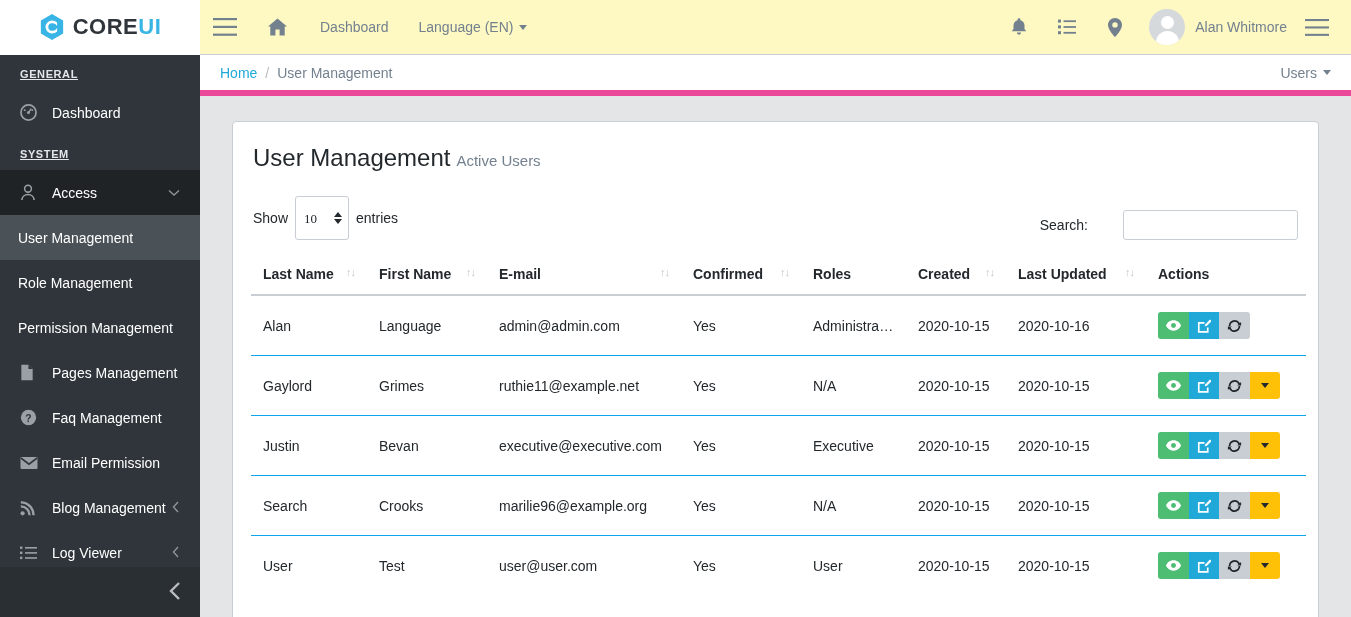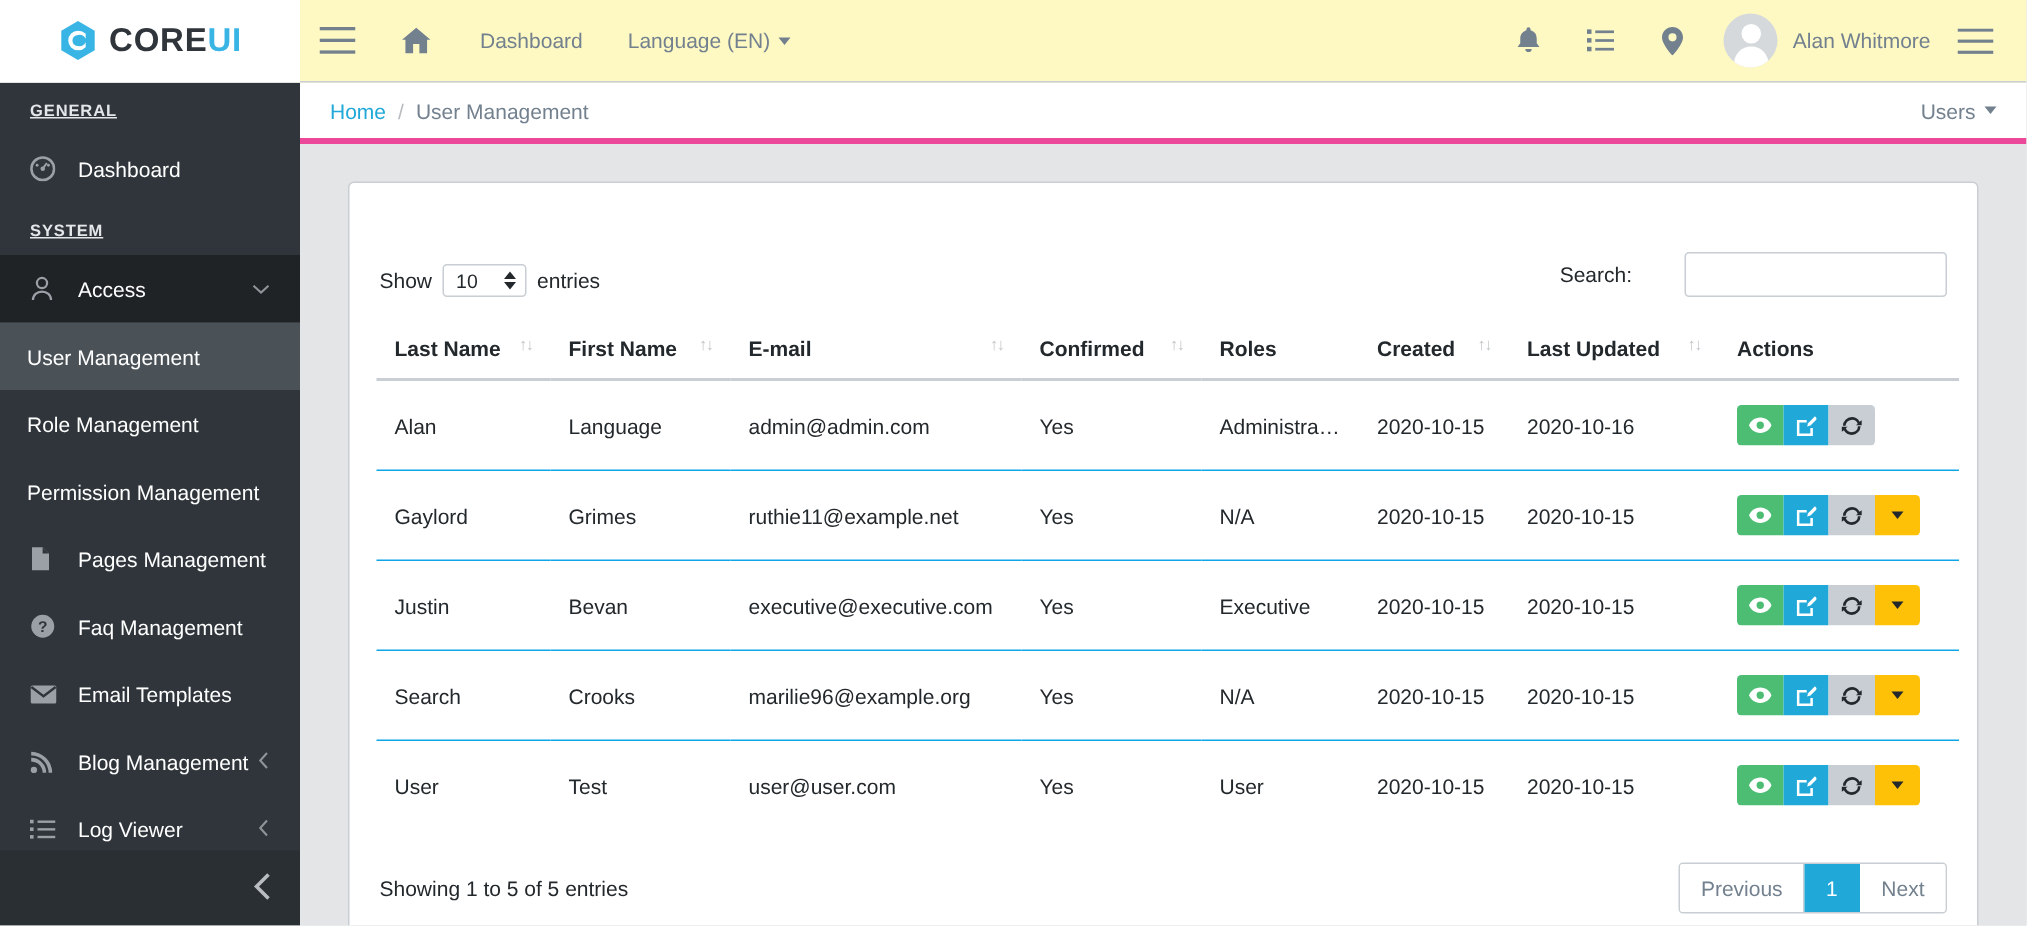--- a/index.html
+++ b/index.html
@@ -106,21 +106,21 @@
   .sb-minimizer {
     position: absolute; left: 0; right: 0; bottom: 0; height: 50px;
     background: #2a2f33;
     display: flex; align-items: center; justify-content: flex-end;
     padding-right: 18px; cursor: pointer; color: #8f9498;
   }
 
   
   .breadcrumb-bar {
     position: absolute; top: 55px; left: 200px; right: 0; height: 41px;
-    background: #fff; border-bottom: 4px solid #ec4899;
+    background: #fff; border-bottom: 6px solid #ec4899;
     display: flex; align-items: center; padding: 0 20px;
     z-index: 10;
     justify-content: flex-end;
   }
   .bc-item { color: #20a8d8; font-size: 14px; cursor: pointer; }
   .bc-sep { color: #b8bcc0; padding: 0 8px; }
   .bc-active { color: #73818f; }
   .bc-right { margin-left: auto; color: #73818f; font-size: 14px; cursor: pointer; display:flex; align-items:center;}
 
   
@@ -137,23 +137,23 @@
 
   .table-controls {
     display: flex; align-items: flex-end; margin-top: 24px; padding: 0 2px;
   }
   .show-entries { display: flex; align-items: center; font-size: 14px; color: #23282c; }
   .select-box {
     position: relative; margin: 0 7px; display: inline-block;
   }
   .select-box select {
     appearance: none; -webkit-appearance: none;
-    height: 22px; padding: 0 24px 0 8px;
+    height: 44px; padding: 0 24px 0 8px;
     border: 1px solid #c8ced3; border-radius: 3px; background: #fff;
-    font-family: Liberation Sans, sans-serif; font-size: 13px; color: #23282c;
+    font-family: Liberation Serif, serif; font-size: 13px; color: #23282c;
     cursor: pointer;
   }
   .select-arrows {
     position: absolute; right: 7px; top: 50%; transform: translateY(-50%);
     pointer-events: none; display: flex; flex-direction: column; gap: 2px;
   }
   .select-arrows i { display:block; width:0; height:0; border-left:4px solid transparent; border-right:4px solid transparent; }
   .select-arrows i.up { border-bottom: 5px solid #23282c; }
   .select-arrows i.down { border-top: 5px solid #23282c; }
 
@@ -362,21 +362,21 @@
       <span class="sb-label">Faq Management</span>
     </div>
 
     <div class="sb-item">
       <span class="sb-ico">
         <svg width="18" height="14" viewBox="0 0 18 14">
           <rect x="0.5" y="1" width="17" height="12" rx="1" fill="#9aa0a6"></rect>
           <path d="M0.9 2 L9 8.2 L17.1 2" fill="none" stroke="#2f353a" stroke-width="1.6"></path>
         </svg>
       </span>
-      <span class="sb-label">Email Templates</span>
+      <span class="sb-label">Email Permission</span>
     </div>
 
     <div class="sb-item">
       <span class="sb-ico">
         <svg width="16" height="16" viewBox="0 0 16 16">
           <circle cx="2.6" cy="13.3" r="2.1" fill="#9aa0a6"></circle>
           <path d="M0.8 7.6a7.6 7.6 0 0 1 7.6 7.6h2.4A10 10 0 0 0 0.8 5.2z" fill="#9aa0a6"></path>
           <path d="M0.8 1.2a14 14 0 0 1 14 14h-2.4A11.6 11.6 0 0 0 0.8 3.6z" fill="#9aa0a6"></path>
         </svg>
       </span>
@@ -422,20 +422,23 @@
     <span class="bc-active">User Management</span>
     <span class="bc-right">
       <span>Users</span>
       <span class="caret"></span>
     </span>
   </div>
 
   <div class="main">
     <div class="card">
 
+      <div class="card-title">
+        <span>User Management</span><span class="muted">Active Users</span>
+      </div>
 
       <div class="table-controls">
         <div class="show-entries">
           <span>Show</span>
           <span class="select-box">
             <select>
               <option selected="">10</option><option>25</option><option>50</option><option>100</option>
             </select>
             <span class="select-arrows">
                 <i class="up"></i>

